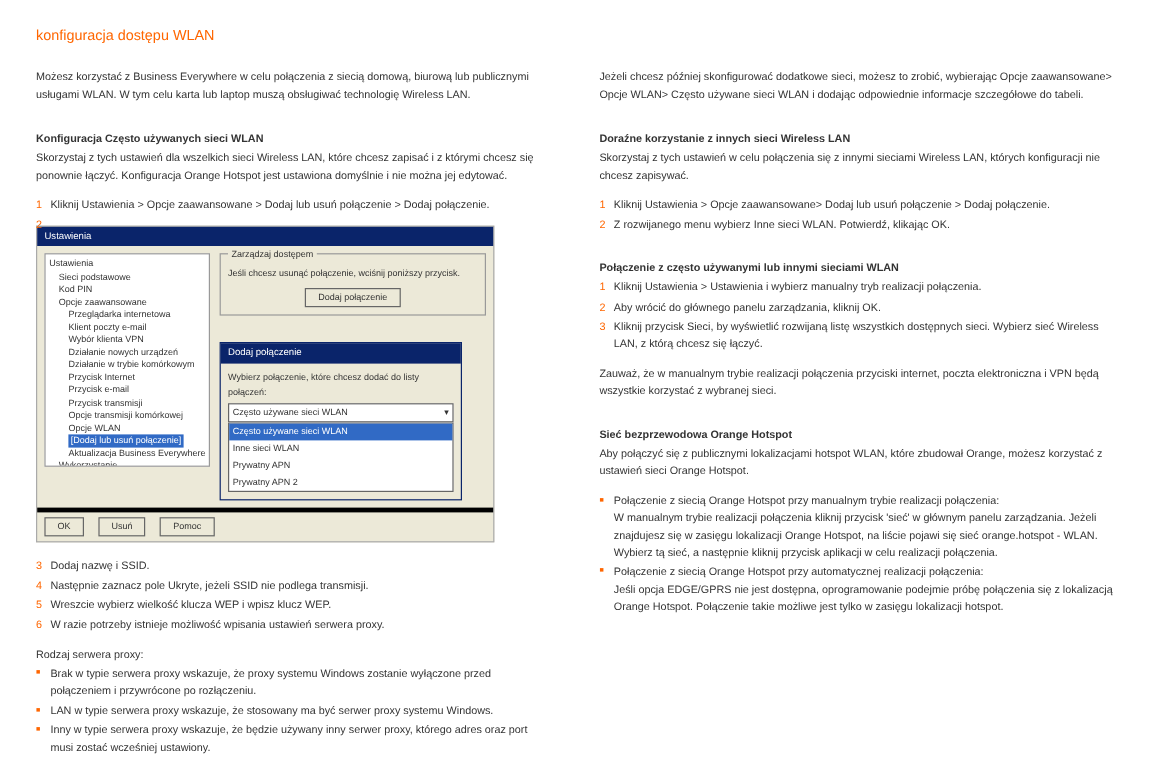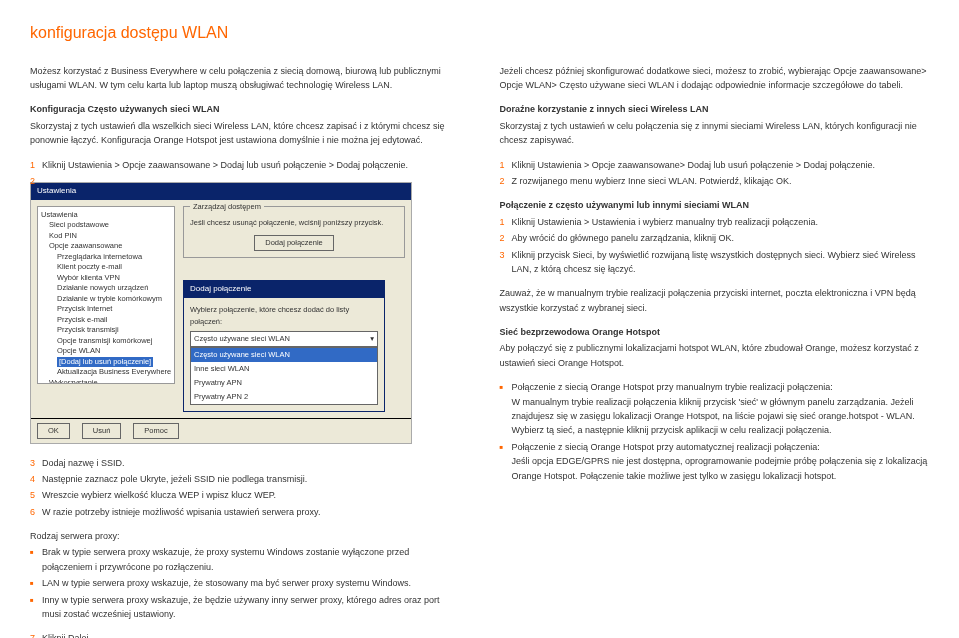--- a/index.html
+++ b/index.html
@@ -8,38 +8,38 @@
     font-family: Arial, Helvetica, sans-serif;
     font-size: 9px;
     line-height: 1.6;
     color: #333;
     background: #fff;
     width: 959px;
     box-sizing: border-box;
   }
   h1 {
     color: #ff6600;
-    font-size: 16px;
+    font-size: 12px;
     font-weight: normal;
     margin: 0 0 18px 0;
   }
   .two-col {
     display: flex;
     gap: 40px;
   }
   .col {
     flex: 1;
     width: 50%;
   }
   p {
     margin: 0 0 10px 0;
   }
   .section-head {
     font-weight: bold;
-    margin-top: 10px;
+    margin-top: 22px;
     margin-bottom: 2px;
   }
   ol {
     margin: 0 0 10px 0;
     padding-left: 0;
     list-style: none;
   }
   ol li {
     padding-left: 12px;
     position: relative;
@@ -158,21 +158,21 @@
     border: 1px solid #666;
     background: #fff;
     margin-top: 0;
     font-size: 7.5px;
   }
   .dropdown-list div { padding: 1px 3px; }
   .dropdown-list .sel { background: #316ac5; color: #fff; }
   .footerbtns {
     padding: 4px 6px;
     text-align: left;
-    border-top: 1px solid #000000;
+    border-top: 4px solid #000000;
     display: flex;
     gap: 12px;
   }
 </style>
 </head>
 <body>
 
 <h1>konfiguracja dostępu WLAN</h1>
 
 <div class="two-col">

